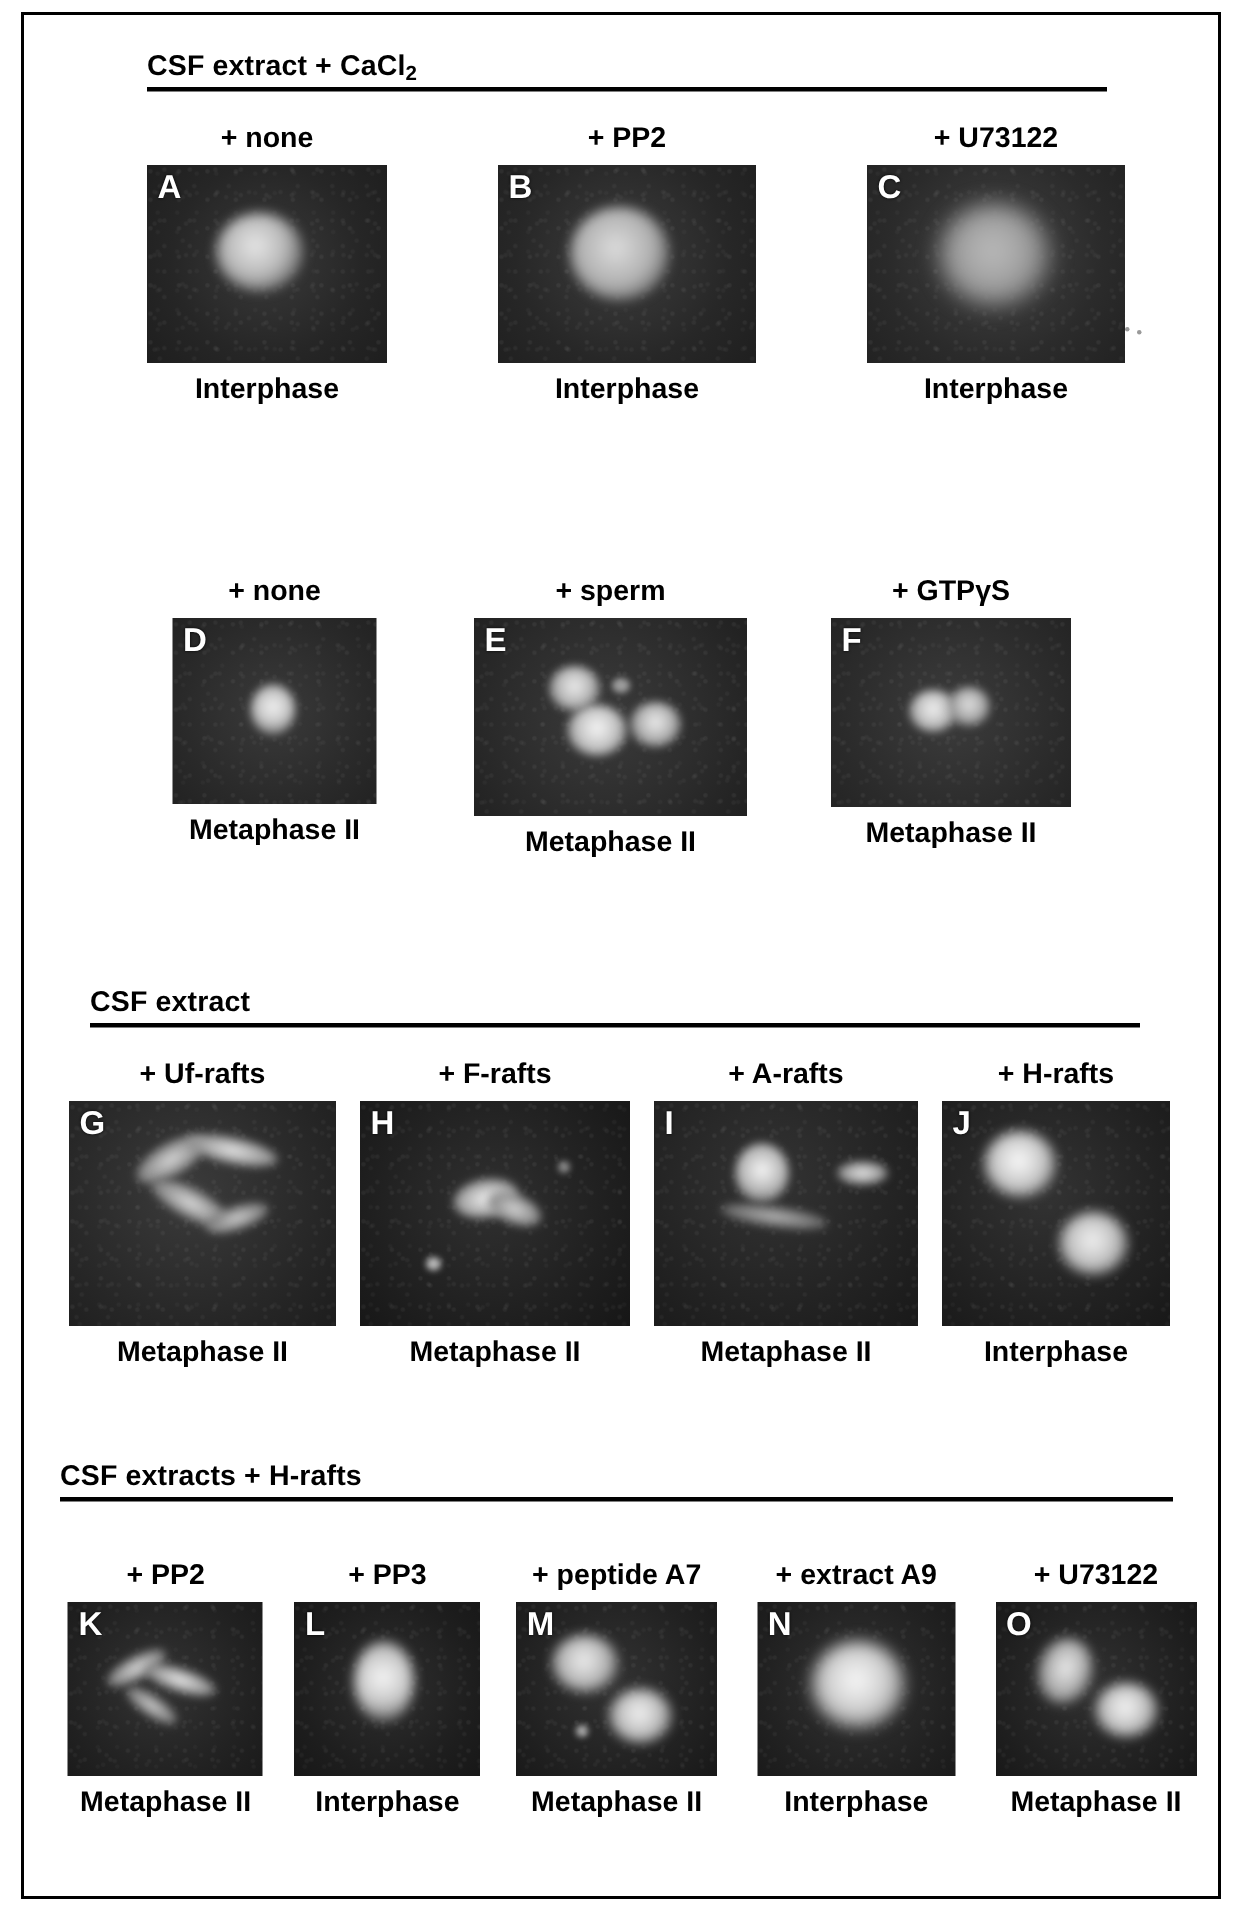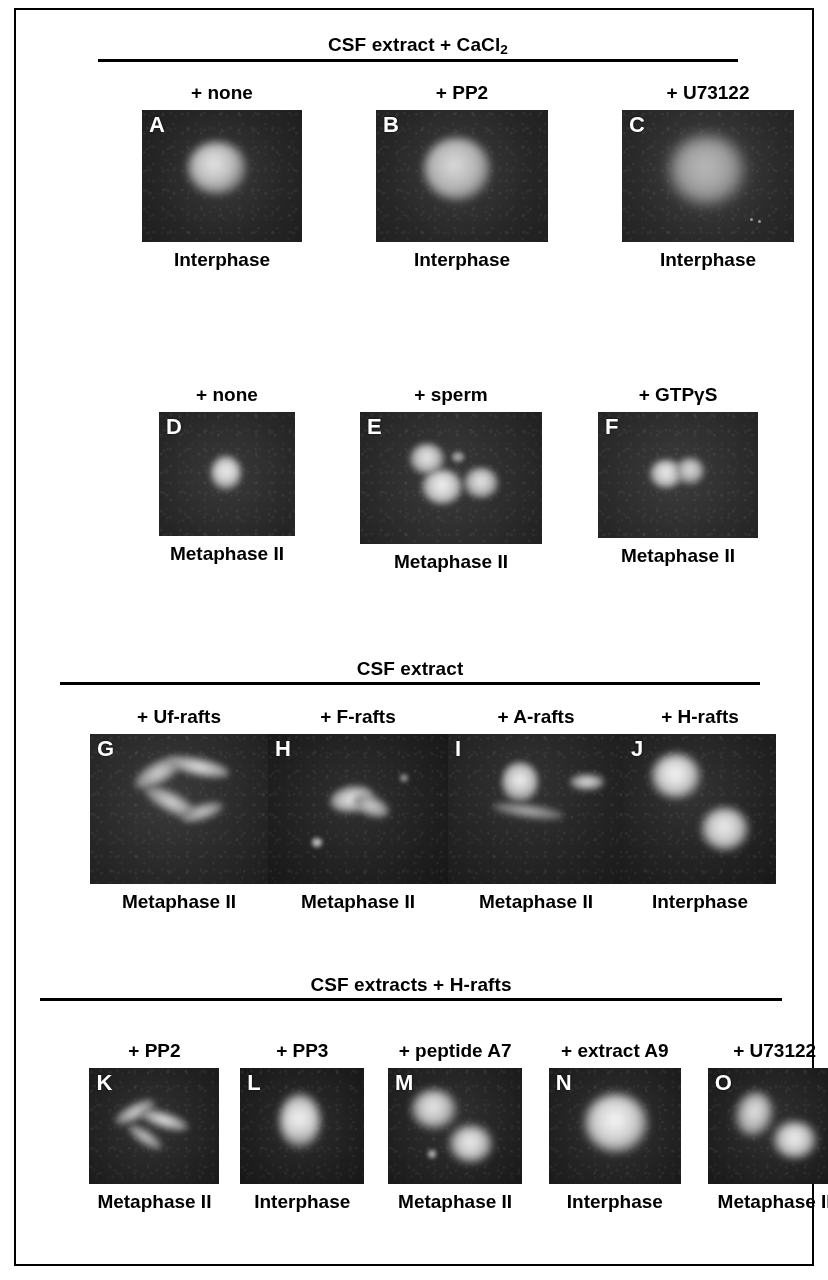--- a/index.html
+++ b/index.html
@@ -25,30 +25,28 @@
     background: #ffffff;
   }
   .panel-group {
     position: absolute;
   }
   .group-title {
     font-size: 19px;
     font-weight: bold;
     letter-spacing: 0.1px;
     white-space: nowrap;
-    text-align: center;
   }
   .group-rule {
     border-bottom: 3px solid #000000;
     margin-top: 2px;
   }
   .row {
     display: flex;
     position: absolute;
-    margin-left: 44px;
   }
   .cell {
     display: flex;
     flex-direction: column;
     align-items: center;
   }
   .cell-top-label {
     font-size: 19px;
     font-weight: bold;
     white-space: nowrap;
@@ -210,21 +208,21 @@
     </div>
   </div>
 
   <div class="panel-group" style="left:44px; top:648px; width:700px;">
     <div class="group-title">
       <span>CSF extract</span>
     </div>
     <div class="group-rule"></div>
   </div>
 
-  <div class="row" style="left:30px; top:696px; width:760px; justify-content:flex-start; ">
+  <div class="row" style="left:30px; top:696px; width:760px; justify-content:flex-start; gap:16px;">
 
     <div class="cell" style="width:178px;">
       <div class="cell-top-label">+ Uf-rafts</div>
       <div class="micrograph" style="width:178px;height:150px;background:radial-gradient(circle at 45% 40%, #3b3b3b 0%, #272727 65%, #1d1d1d 100%);">
         <div class="noise"></div>
         <div class="letter">G</div>
         <div class="blob" style="left:42px;top:28px;width:52px;height:22px;transform:rotate(-30deg);background:radial-gradient(ellipse at 50% 50%, #d8d8d8 0%, #8e8e8e 55%, rgba(60,60,60,0) 100%);filter:blur(3px);"></div>
         <div class="blob" style="left:78px;top:24px;width:62px;height:18px;transform:rotate(12deg);background:radial-gradient(ellipse at 50% 50%, #e8e8e8 0%, #999999 55%, rgba(60,60,60,0) 100%);filter:blur(3px);"></div>
         <div class="blob" style="left:52px;top:58px;width:58px;height:20px;transform:rotate(28deg);background:radial-gradient(ellipse at 50% 50%, #dcdcdc 0%, #8d8d8d 55%, rgba(60,60,60,0) 100%);filter:blur(3px);"></div>
         <div class="blob" style="left:90px;top:70px;width:44px;height:16px;transform:rotate(-18deg);background:radial-gradient(ellipse at 50% 50%, #cfcfcf 0%, #868686 55%, rgba(60,60,60,0) 100%);filter:blur(3px);"></div>

